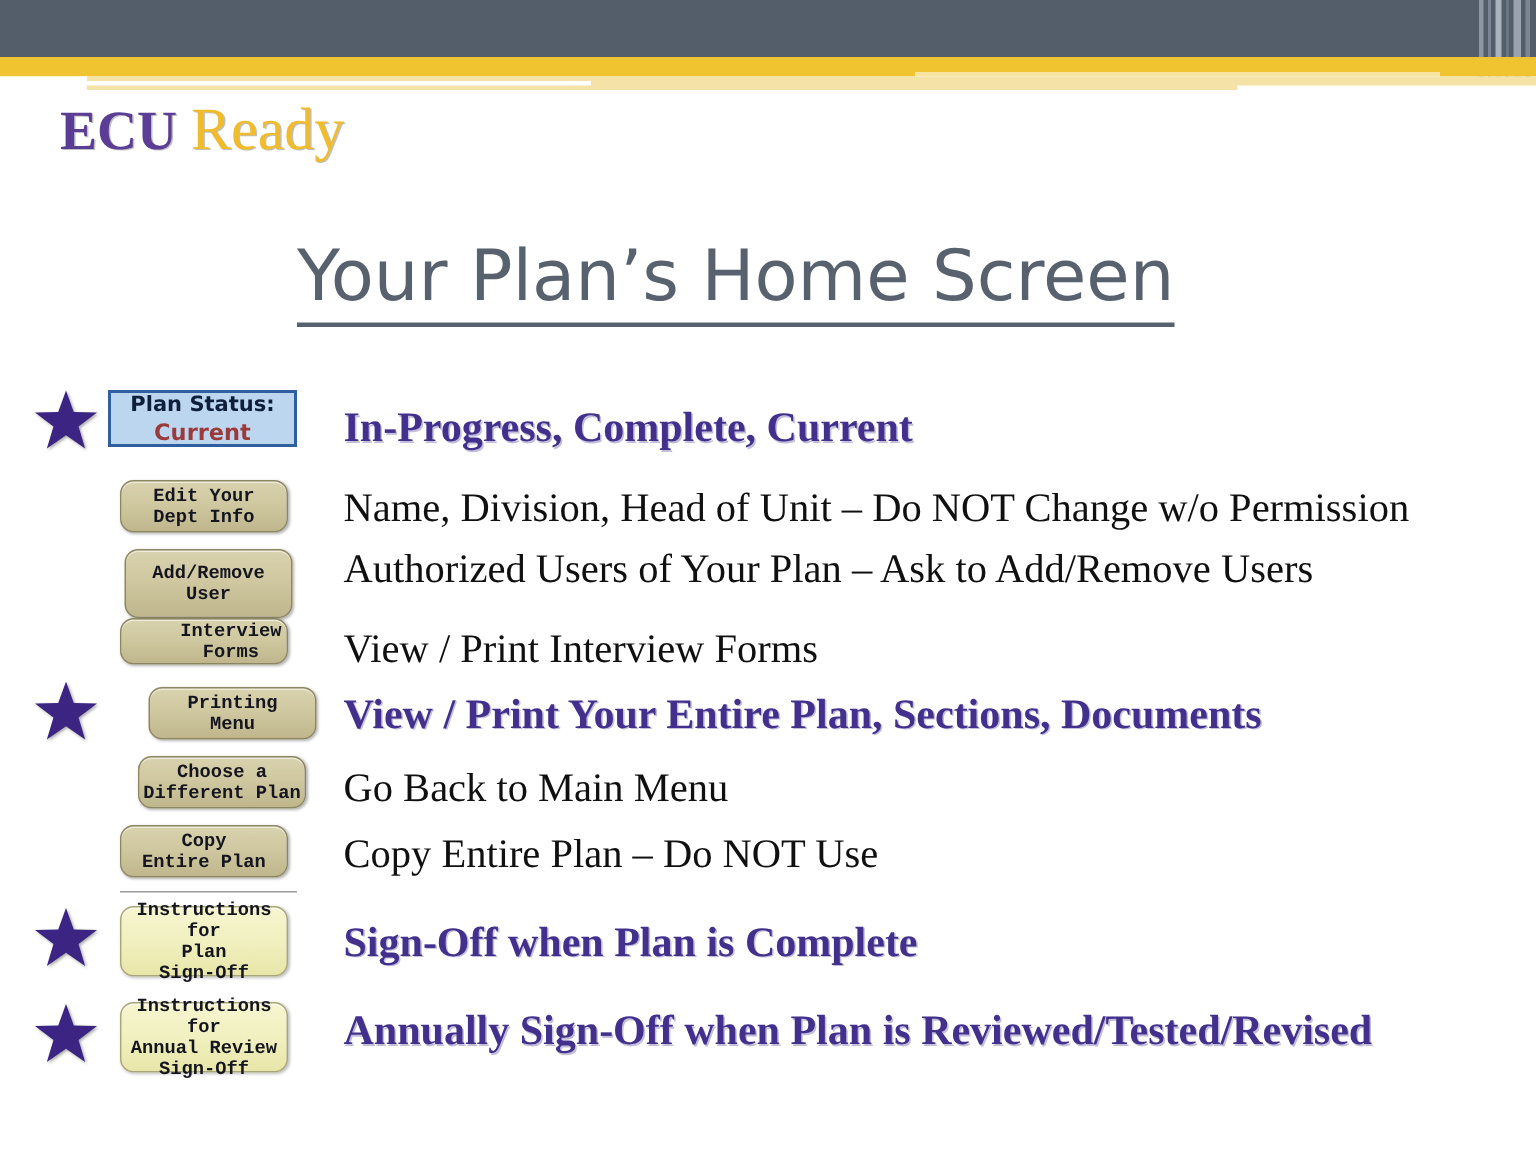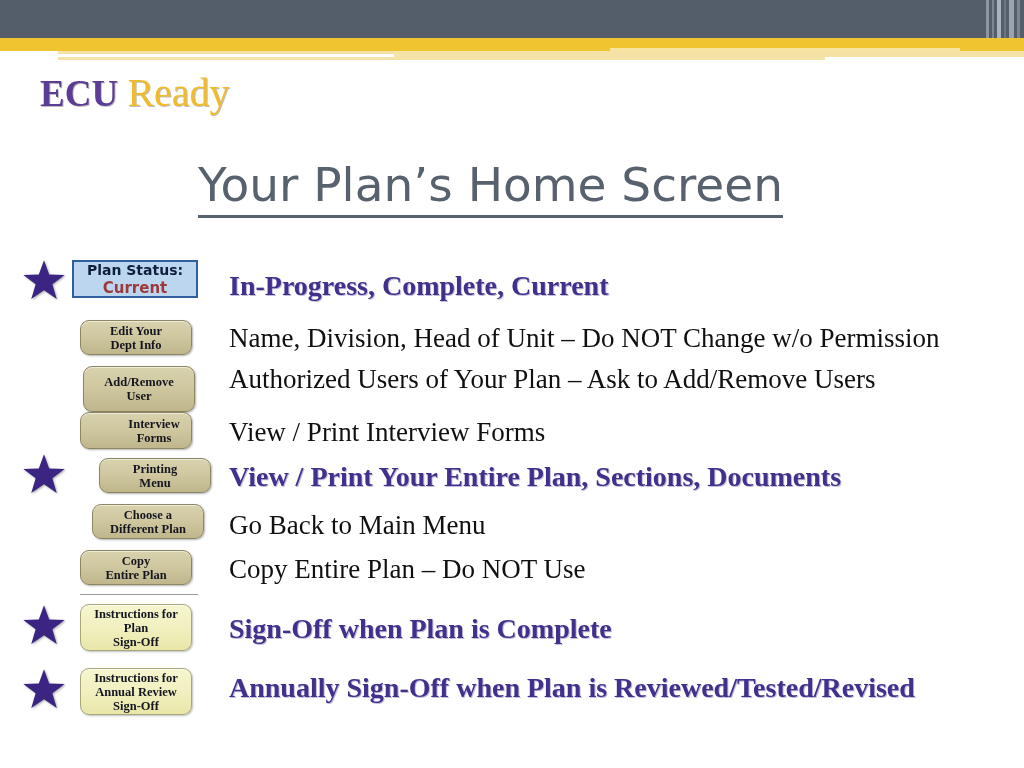--- a/index.html
+++ b/index.html
@@ -91,21 +91,21 @@
   #logo {
     position: absolute;
     left: 18px;
     top: 62px;
     width: 230px;
     height: 58px;
   }
   #logo-main {
     position: absolute;
     left: 22px;
-    top: 11px;
+    top: 4px;
     font-family: "Liberation Serif", serif;
     font-size: 37px;
     line-height: 40px;
     letter-spacing: 0px;
     white-space: nowrap;
   }
   #logo-ecu {
     color: #5c3d96;
     font-weight: bold;
     text-shadow: 1px 1px 0 rgba(0,0,0,0.25);
@@ -140,21 +140,21 @@
     letter-spacing: 0px;
     white-space: nowrap;
     border-bottom: 3px solid #58626e;
     padding-bottom: 2px;
   }
 
   
   .btn {
     position: absolute;
     box-sizing: border-box;
-    font-family: Liberation Serif, serif;
+    font-family: Liberation Mono, monospace;
     font-weight: bold;
     font-size: 12.5px;
     line-height: 14px;
     text-align: center;
     color: #15151f;
     display: flex;
     align-items: center;
     justify-content: center;
     border-radius: 9px;
     white-space: pre-line;
@@ -262,21 +262,21 @@
 
 <div id="status-box" style="left:72px; top:260px; width:126px; height:38px;">
   <div id="status-label">Plan Status:</div>
   <div id="status-value">Current</div>
 </div>
 
 <div class="btn btn-tan" style="left:80px; top:320px; width:112px; height:35px;">Edit Your
 Dept Info</div>
 <div class="btn btn-tan" style="left:83px; top:366px; width:112px; height:46px;">Add/Remove
 User</div>
-<div class="btn btn-tan" style="left:80px; top:412px; width:112px; height:37px;padding-left:36px;">Interview
+<div class="btn btn-tan" style="left:80px; top:412px; width:112px; height:31px;padding-left:36px;">Interview
 Forms</div>
 <div class="btn btn-tan" style="left:80px; top:458px; width:112px; height:35px;margin-left:19px;">Printing
 Menu</div>
 <div class="btn btn-tan" style="left:92px; top:504px; width:112px; height:35px;">Choose a
 Different Plan</div>
 <div class="btn btn-tan" style="left:80px; top:550px; width:112px; height:35px;">Copy
 Entire Plan</div>
 
 <div id="btn-divider"></div>
 

